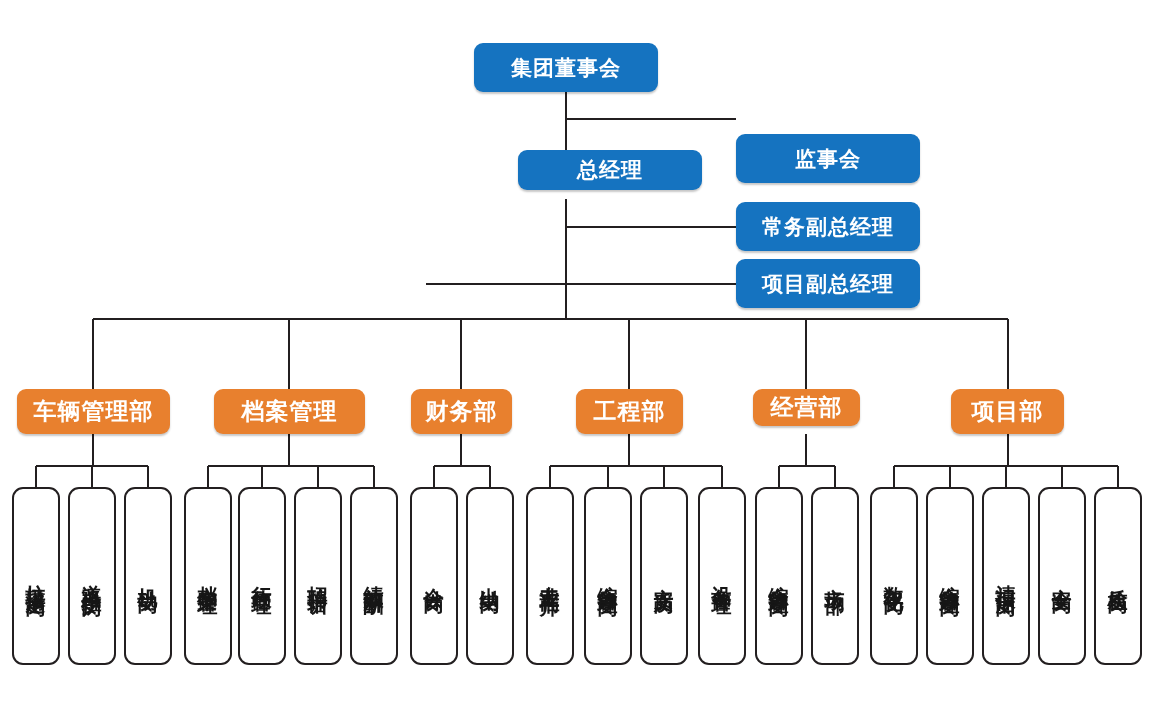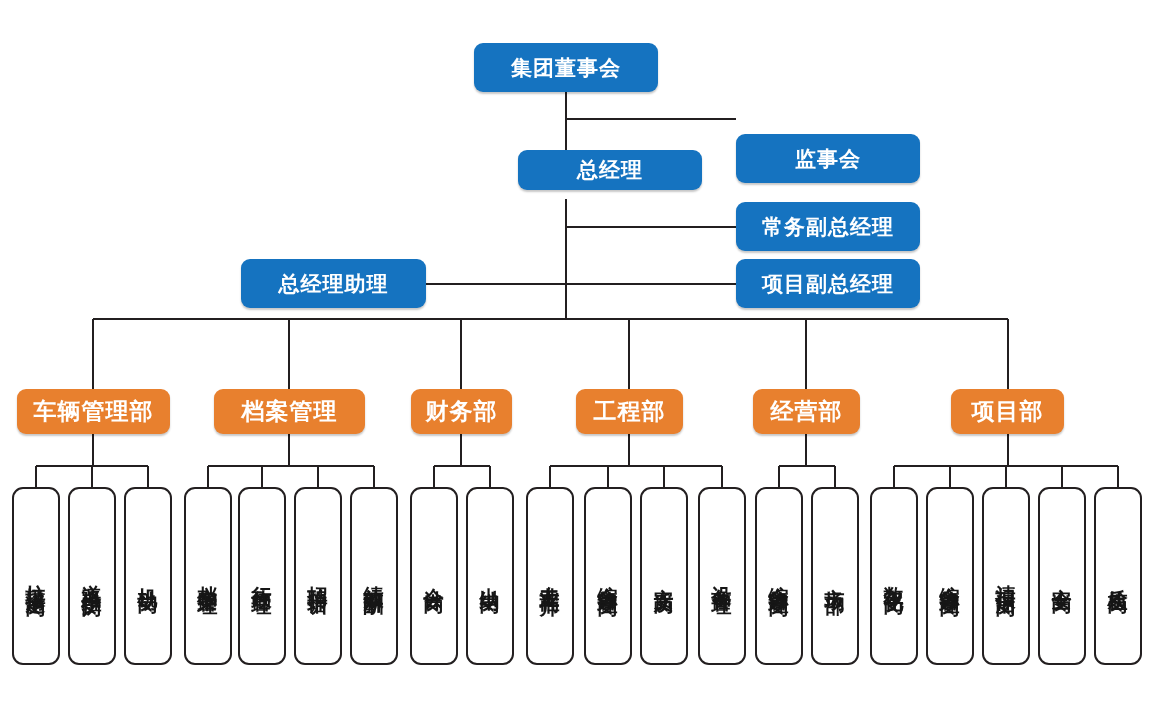--- a/index.html
+++ b/index.html
@@ -145,21 +145,20 @@
       <path d="M1062,466 L1062,487"></path>
       <path d="M1118,466 L1118,487"></path>
     </g>
   </svg>
 
   <div class="node blue" id="node-board" style="left: 474px; top: 43px; width: 184px; height: 49px;">集团董事会</div>
   <div class="node blue" id="node-supervisory" style="left: 736px; top: 94px; width: 184px; height: 49px; margin-top: 40px;">监事会</div>
   <div class="node blue" id="node-gm" style="left: 482px; top: 150px; width: 184px; height: 40px; margin-left: 36px;">总经理</div>
   <div class="node blue" id="node-exec-deputy" style="left: 736px; top: 202px; width: 184px; height: 49px;">常务副总经理</div>
   <div class="node blue" id="node-project-deputy" style="left: 736px; top: 259px; width: 184px; height: 49px;">项目副总经理</div>
-  <div class="node blue" id="node-assistant" style="left: 241px; top: 259px; width: 185px; height: 49px;">总经理助理</div>
 
   <div id="dept-layer">
       <div class="node orange" style="left: 17px; top: 389px; width: 153px; height: 45px;">车辆管理部</div>
       <div class="leaf" style="left: 12px; top: 487px; width: 48px; height: 178px;">
         <span class="vtext">垃圾清运岗</span>
       </div>
       <div class="leaf" style="left: 68px; top: 487px; width: 48px; height: 178px;">
         <span class="vtext">道路维护岗</span>
       </div>
       <div class="leaf" style="left: 124px; top: 487px; width: 48px; height: 178px;">
@@ -191,21 +190,21 @@
       </div>
       <div class="leaf" style="left: 584px; top: 487px; width: 48px; height: 178px;">
         <span class="vtext">综合管理岗</span>
       </div>
       <div class="leaf" style="left: 640px; top: 487px; width: 48px; height: 178px;">
         <span class="vtext">安质岗</span>
       </div>
       <div class="leaf" style="left: 698px; top: 487px; width: 48px; height: 178px;">
         <span class="vtext">设备管理</span>
       </div>
-      <div class="node orange" style="left: 753px; top: 389px; width: 107px; height: 45px;">经营部</div>
+      <div class="node orange" style="left: 753px; top: 389px; width: 107px; height: 37px;">经营部</div>
       <div class="leaf" style="left: 755px; top: 487px; width: 48px; height: 178px;">
         <span class="vtext">综合管理岗</span>
       </div>
       <div class="leaf" style="left: 811px; top: 487px; width: 48px; height: 178px;">
         <span class="vtext">市场部</span>
       </div>
       <div class="node orange" style="left: 951px; top: 389px; width: 113px; height: 45px;">项目部</div>
       <div class="leaf" style="left: 870px; top: 487px; width: 48px; height: 178px;">
         <span class="vtext">数字化岗</span>
       </div>

